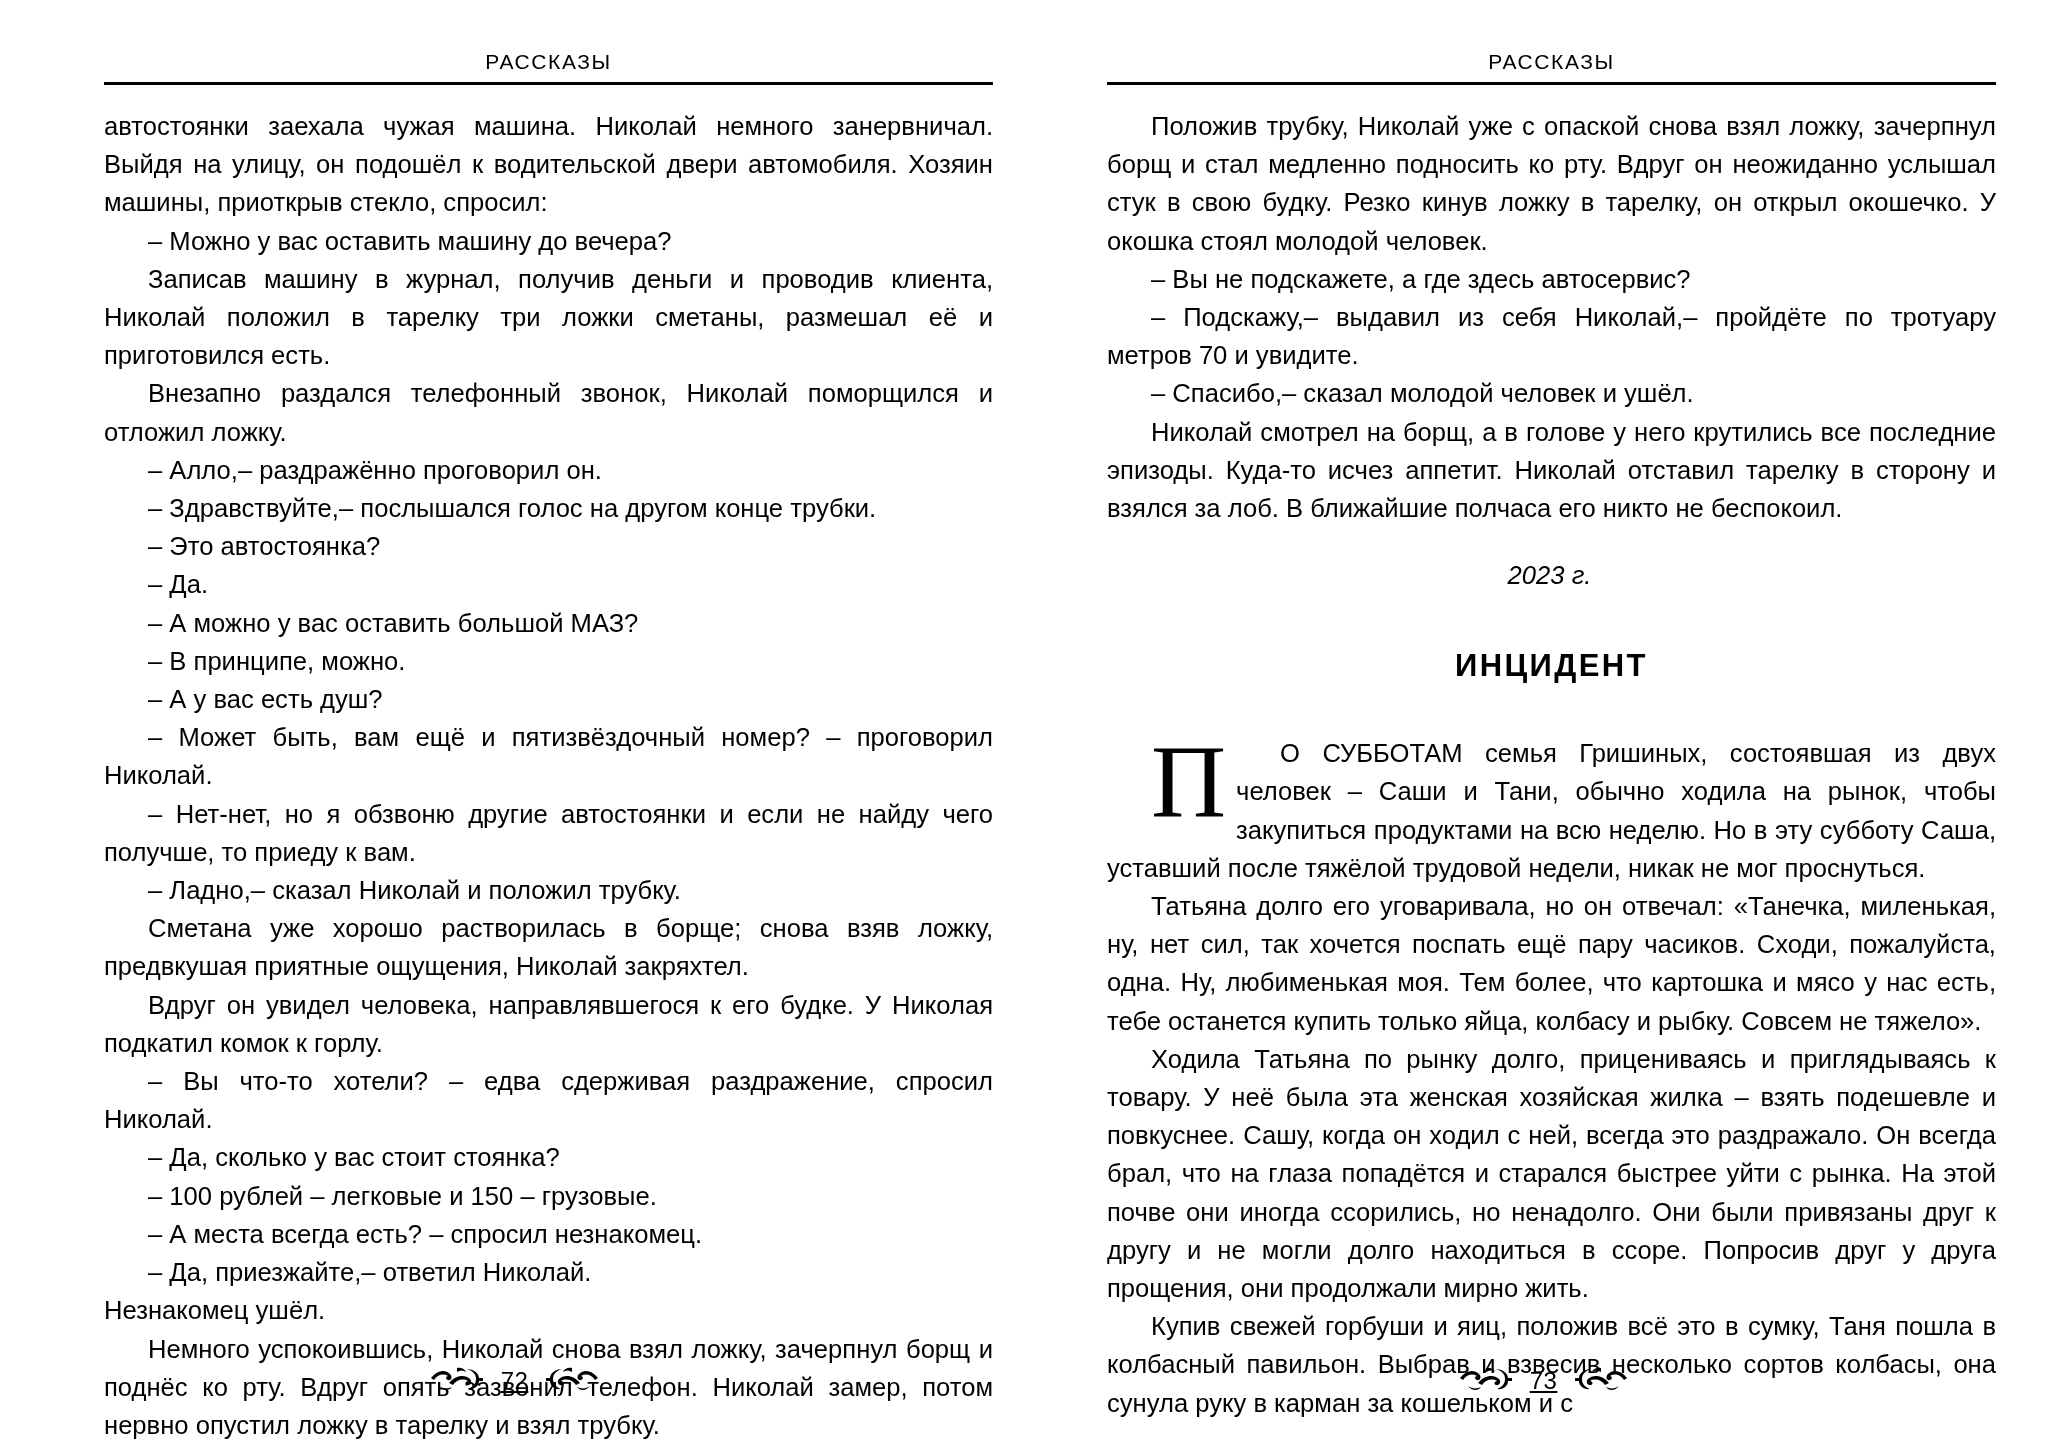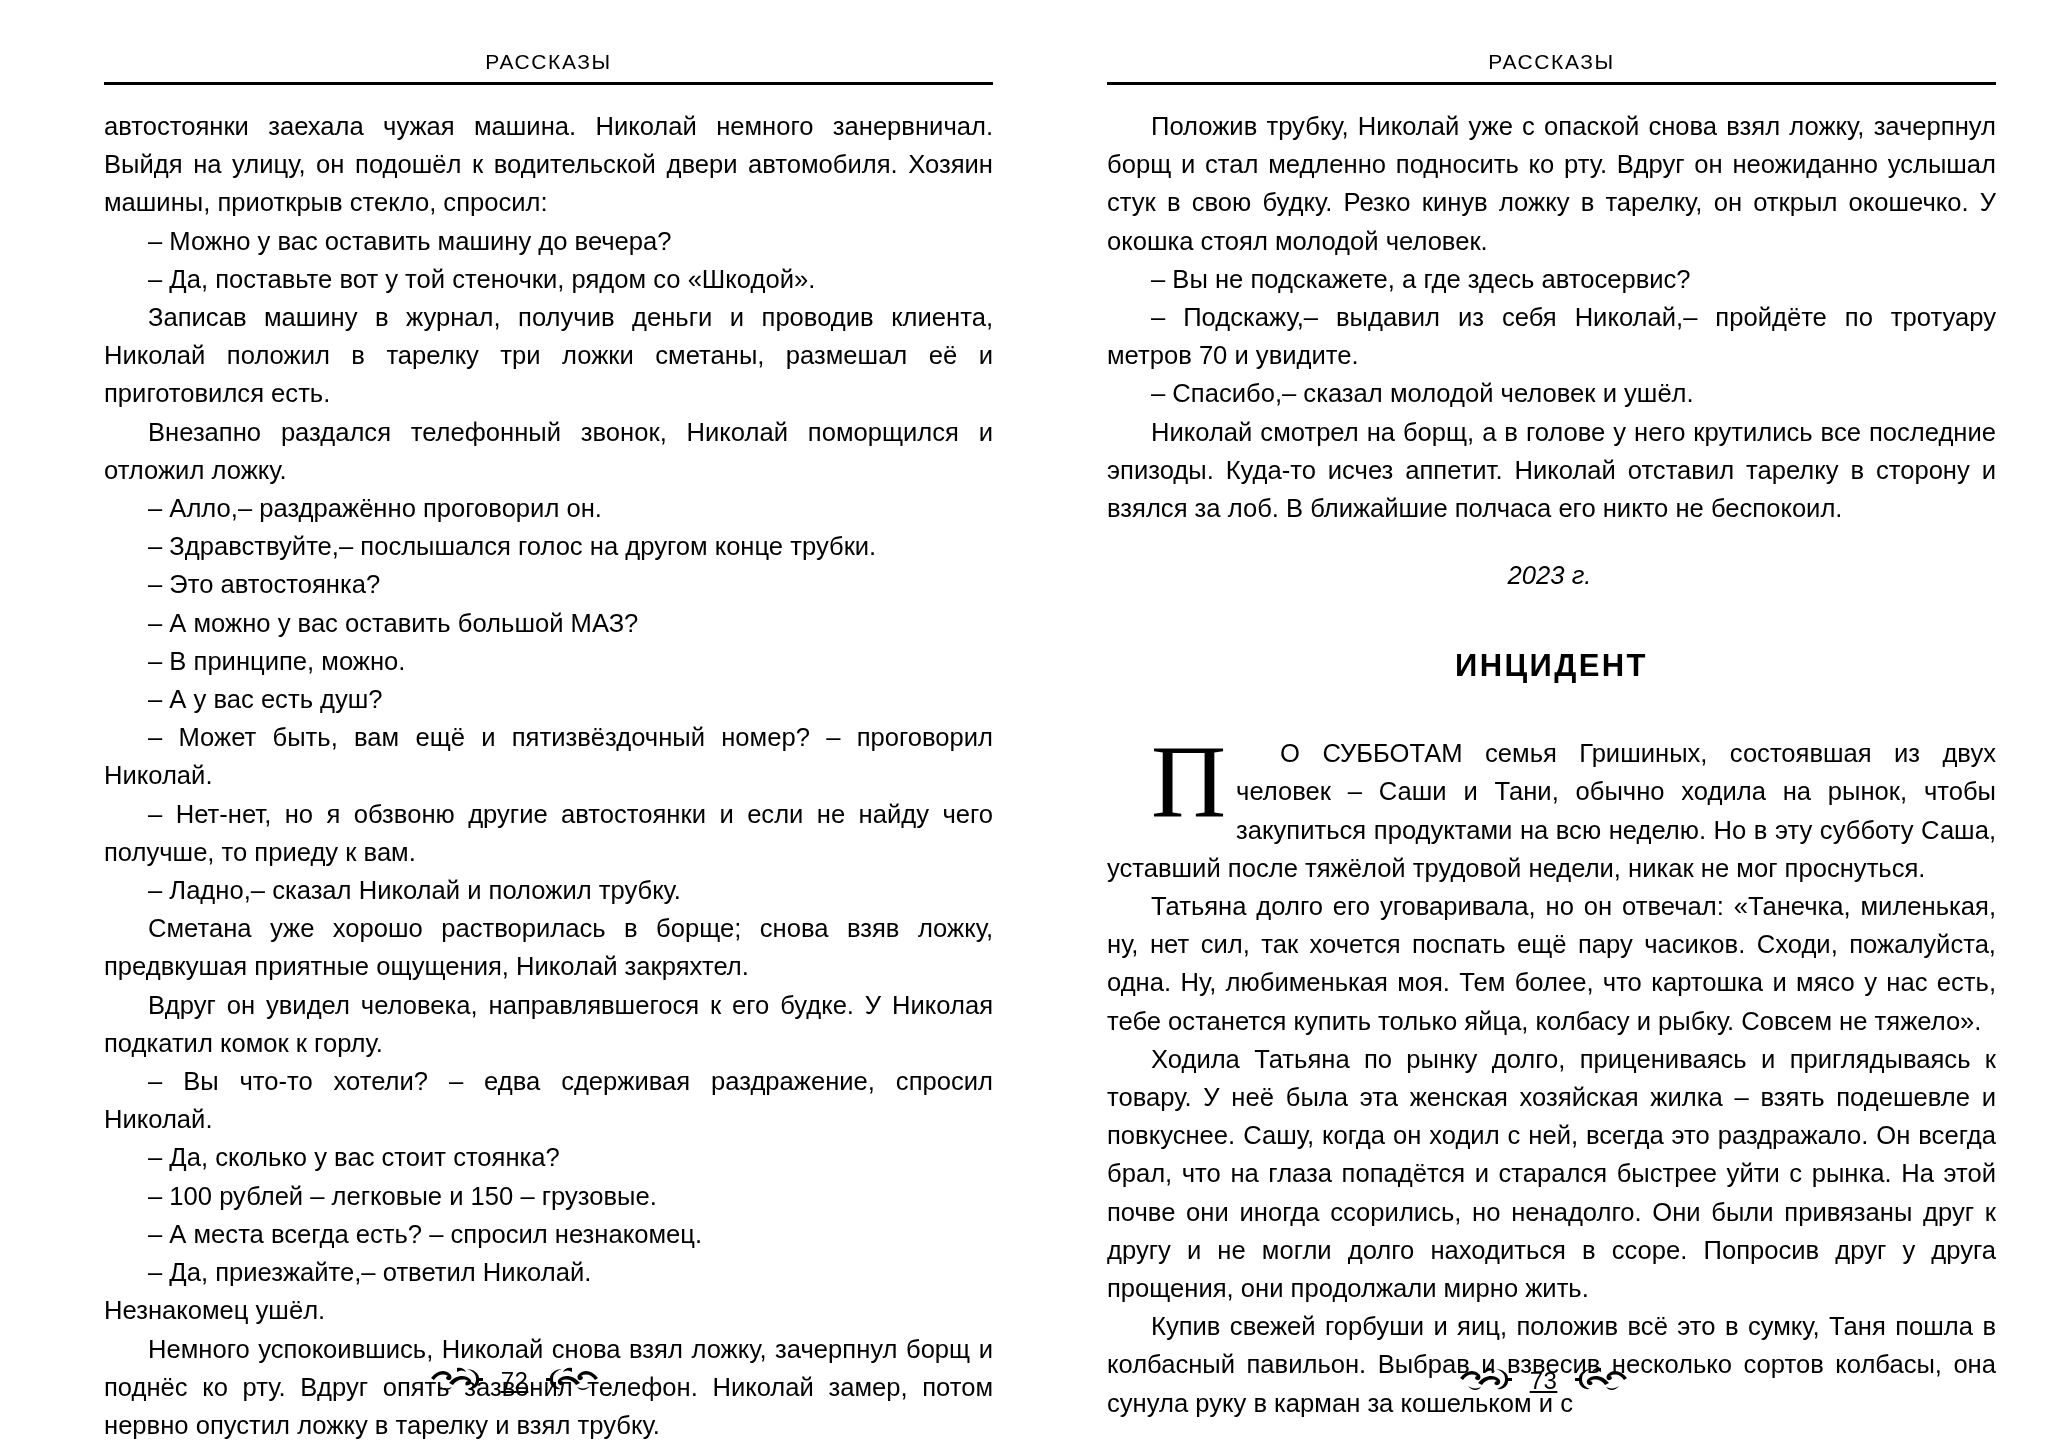--- a/index.html
+++ b/index.html
@@ -113,26 +113,26 @@
 <div class="spread">
 
   <div class="page page-left">
 
     <div class="running-head">РАССКАЗЫ</div>
     <div class="head-rule"></div>
 
     <div class="col" id="left-col">
         <p class="noindent">автостоянки заехала чужая машина. Николай немного занервничал. Выйдя на улицу, он подошёл к водительской двери автомобиля. Хозяин машины, приоткрыв стекло, спросил:</p>
         <p class="dlg">– Можно у вас оставить машину до вечера?</p>
-        <p class="dlg">– Да, поставьте вот у той стеночки, рядом со «Шкодой».</p>
         <p>Записав машину в журнал, получив деньги и проводив клиента, Николай положил в тарелку три ложки сметаны, размешал её и приготовился есть.</p>
         <p>Внезапно раздался телефонный звонок, Николай поморщился и отложил ложку.</p>
         <p class="dlg">– Алло,– раздражённо проговорил он.</p>
         <p class="dlg">– Здравствуйте,– послышался голос на другом конце трубки.</p>
         <p class="dlg">– Это автостоянка?</p>
+        <p class="dlg">– Да.</p>
         <p class="dlg">– А можно у вас оставить большой МАЗ?</p>
         <p class="dlg">– В принципе, можно.</p>
         <p class="dlg">– А у вас есть душ?</p>
         <p class="dlg">– Может быть, вам ещё и пятизвёздочный номер? – проговорил Николай.</p>
         <p class="dlg">– Нет-нет, но я обзвоню другие автостоянки и если не найду чего получше, то приеду к вам.</p>
         <p class="dlg">– Ладно,– сказал Николай и положил трубку.</p>
         <p>Сметана уже хорошо растворилась в борще; снова взяв ложку, предвкушая приятные ощущения, Николай закряхтел.</p>
         <p>Вдруг он увидел человека, направлявшегося к его будке. У Николая подкатил комок к горлу.</p>
         <p class="dlg">– Вы что-то хотели? – едва сдерживая раздражение, спросил Николай.</p>
         <p class="dlg">– Да, сколько у вас стоит стоянка?</p>

